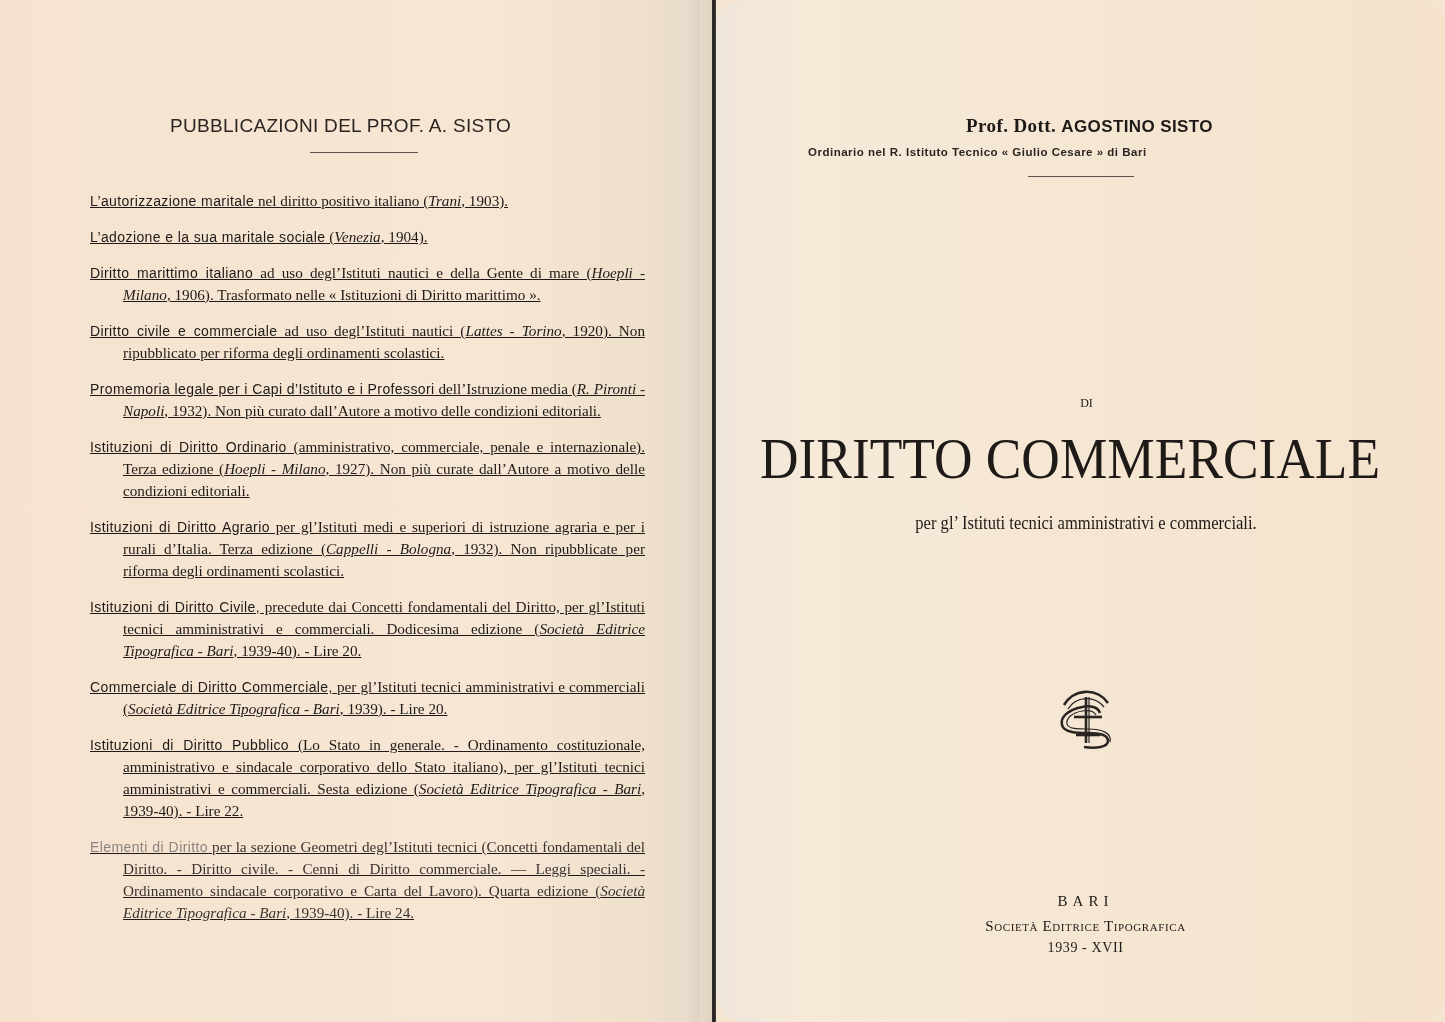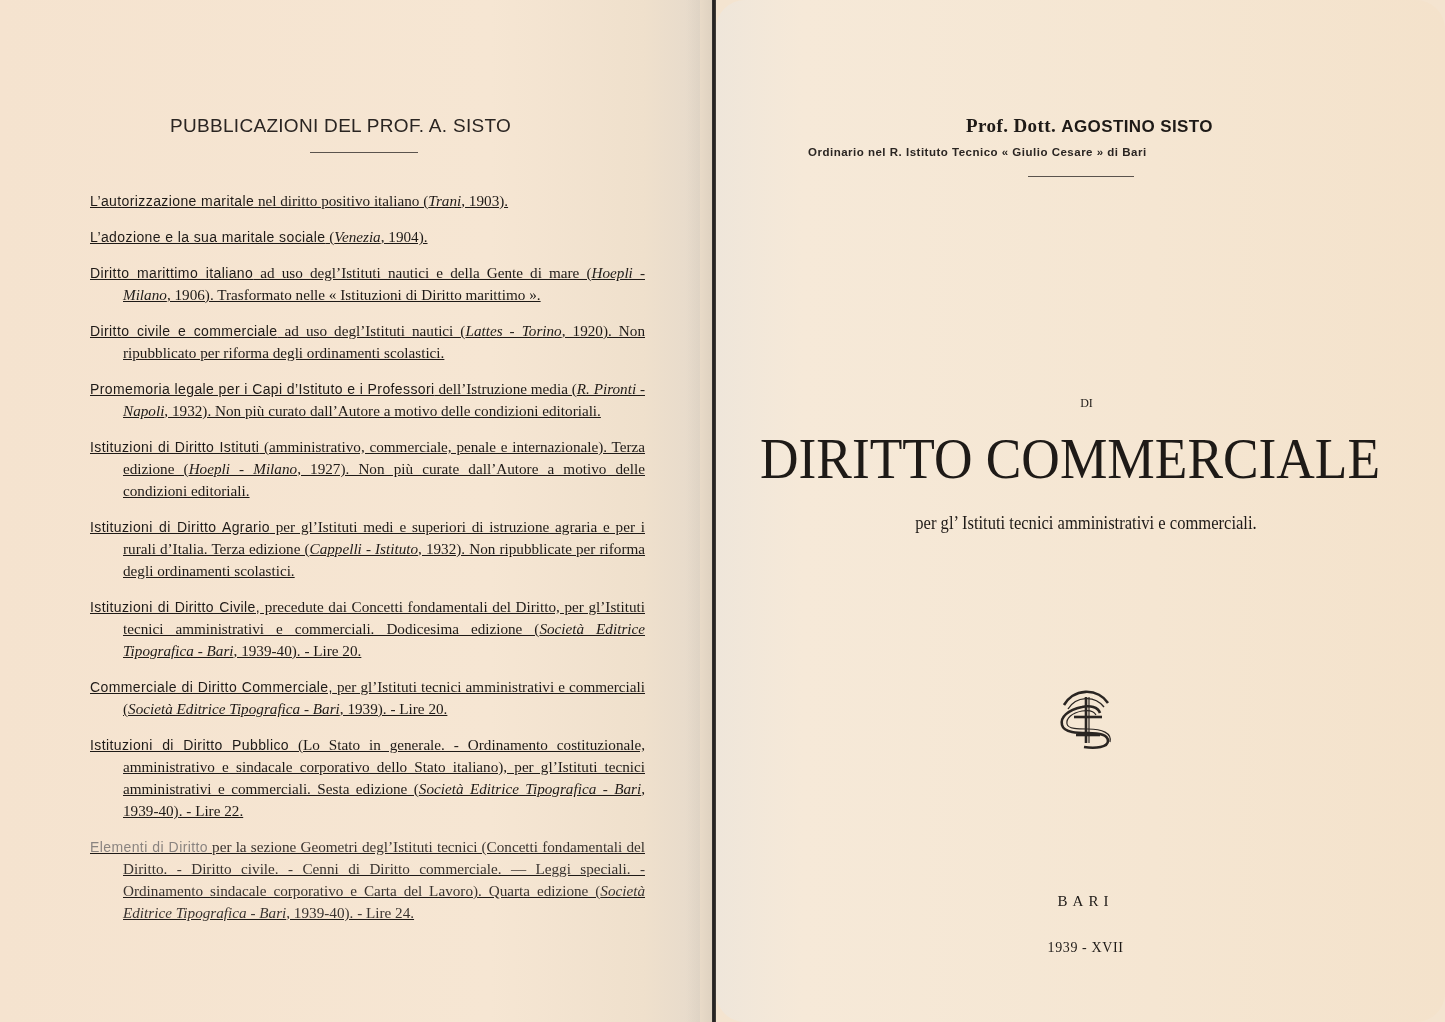--- a/index.html
+++ b/index.html
@@ -91,22 +91,22 @@
   <div class="page-left">
     <div class="left-title">PUBBLICAZIONI DEL PROF. A. SISTO</div>
     <div class="rule" style="left:310px; top:152px; width:108px;"></div>
 
     <div class="entries">
       <div class="entry"><span class="lead">L’autorizzazione maritale</span><span> nel diritto positivo italiano (</span><i>Trani</i><span>, 1903).</span></div>
       <div class="entry"><span class="lead">L’adozione e la sua maritale sociale</span><span> (</span><i>Venezia</i><span>, 1904).</span></div>
       <div class="entry"><span class="lead">Diritto marittimo italiano</span><span> ad uso degl’Istituti nautici e della Gente di mare (</span><i>Hoepli - Milano</i><span>, 1906). Trasformato nelle « Istituzioni di Diritto marittimo ».</span></div>
       <div class="entry"><span class="lead">Diritto civile e commerciale</span><span> ad uso degl’Istituti nautici (</span><i>Lattes - Torino</i><span>, 1920). Non ripubblicato per riforma degli ordinamenti scolastici.</span></div>
       <div class="entry"><span class="lead">Promemoria legale per i Capi d’Istituto e i Professori</span><span> dell’Istruzione media (</span><i>R. Pironti - Napoli</i><span>, 1932). Non più curato dall’Autore a motivo delle condizioni editoriali.</span></div>
-      <div class="entry"><span class="lead">Istituzioni di Diritto Istituti</span><span> (amministrativo, commerciale, penale e internazionale). Terza edizione (</span><i>Hoepli - Milano</i><span>, 1927). Non più curate dall’Autore a motivo delle condizioni editoriali.</span></div>
-      <div class="entry"><span class="lead">Istituzioni di Diritto Agrario</span><span> per gl’Istituti medi e superiori di istruzione agraria e per i rurali d’Italia. Terza edizione (</span><i>Cappelli - Istituto</i><span>, 1932). Non ripubblicate per riforma degli ordinamenti scolastici.</span></div>
+      <div class="entry"><span class="lead">Istituzioni di Diritto Ordinario</span><span> (amministrativo, commerciale, penale e internazionale). Terza edizione (</span><i>Hoepli - Milano</i><span>, 1927). Non più curate dall’Autore a motivo delle condizioni editoriali.</span></div>
+      <div class="entry"><span class="lead">Istituzioni di Diritto Agrario</span><span> per gl’Istituti medi e superiori di istruzione agraria e per i rurali d’Italia. Terza edizione (</span><i>Cappelli - Bologna</i><span>, 1932). Non ripubblicate per riforma degli ordinamenti scolastici.</span></div>
       <div class="entry"><span class="lead">Istituzioni di Diritto Civile,</span><span> precedute dai Concetti fondamentali del Diritto, per gl’Istituti tecnici amministrativi e commerciali. Dodicesima edizione (</span><i>Società Editrice Tipografica - Bari</i><span>, 1939-40). - Lire 20.</span></div>
       <div class="entry"><span class="lead">Commerciale di Diritto Commerciale,</span><span> per gl’Istituti tecnici amministrativi e commerciali (</span><i>Società Editrice Tipografica - Bari</i><span>, 1939). - Lire 20.</span></div>
       <div class="entry"><span class="lead">Istituzioni di Diritto Pubblico</span><span> (Lo Stato in generale. - Ordinamento costituzionale, amministrativo e sindacale corporativo dello Stato italiano), per gl’Istituti tecnici amministrativi e commerciali. Sesta edizione (</span><i>Società Editrice Tipografica - Bari</i><span>, 1939-40). - Lire 22.</span></div>
       <div class="entry faded"><span class="lead">Elementi di Diritto</span><span> per la sezione Geometri degl’Istituti tecnici (Concetti fondamentali del Diritto. - Diritto civile. - Cenni di Diritto commerciale. — Leggi speciali. - Ordinamento sindacale corporativo e Carta del Lavoro). Quarta edizione (</span><i>Società Editrice Tipografica - Bari</i><span>, 1939-40). - Lire 24.</span></div>
     </div>
   </div>
 
   <div class="gutter-shade"></div>
   <div class="gutter"></div>
 
@@ -128,15 +128,16 @@
           <path d="M46 32 C44 28 38 27 32 28 C22 30 16 35 17 41 C18 46 28 46 38 46 C52 46 62 50 60 59" stroke-width="1.2"></path>
           <line x1="36" y1="14" x2="36" y2="60"></line>
           <line x1="39" y1="14" x2="39" y2="60" stroke-width="1.2"></line>
           <line x1="24" y1="34" x2="52" y2="34"></line>
           <line x1="26" y1="52" x2="50" y2="52"></line>
         </g>
       </svg>
     </div>
 
     <div class="imprint city">BARI</div>
+    <div class="imprint pub">Società Editrice Tipografica</div>
     <div class="imprint year">1939 - XVII</div>
   </div>
 </div>
 
 </body></html>

